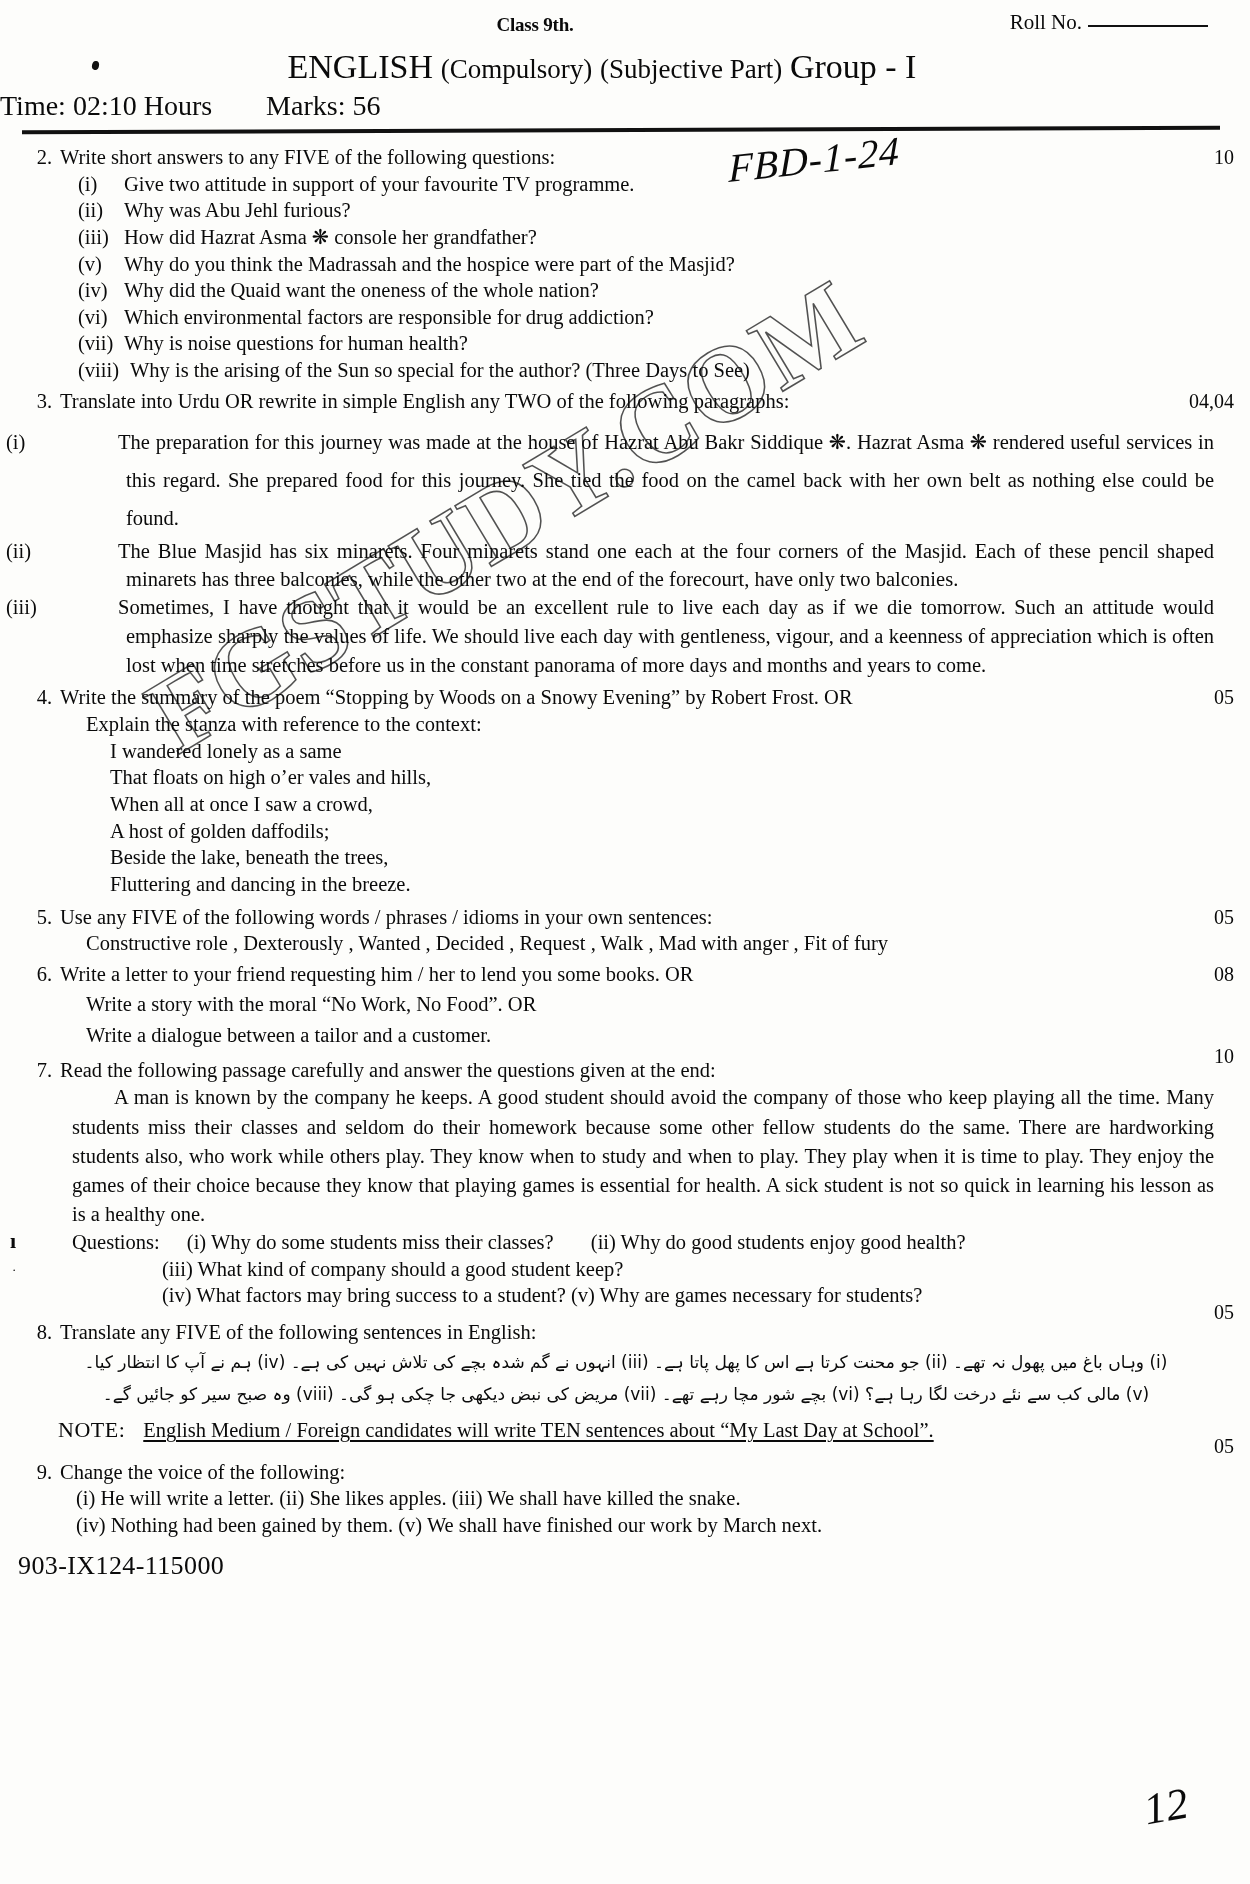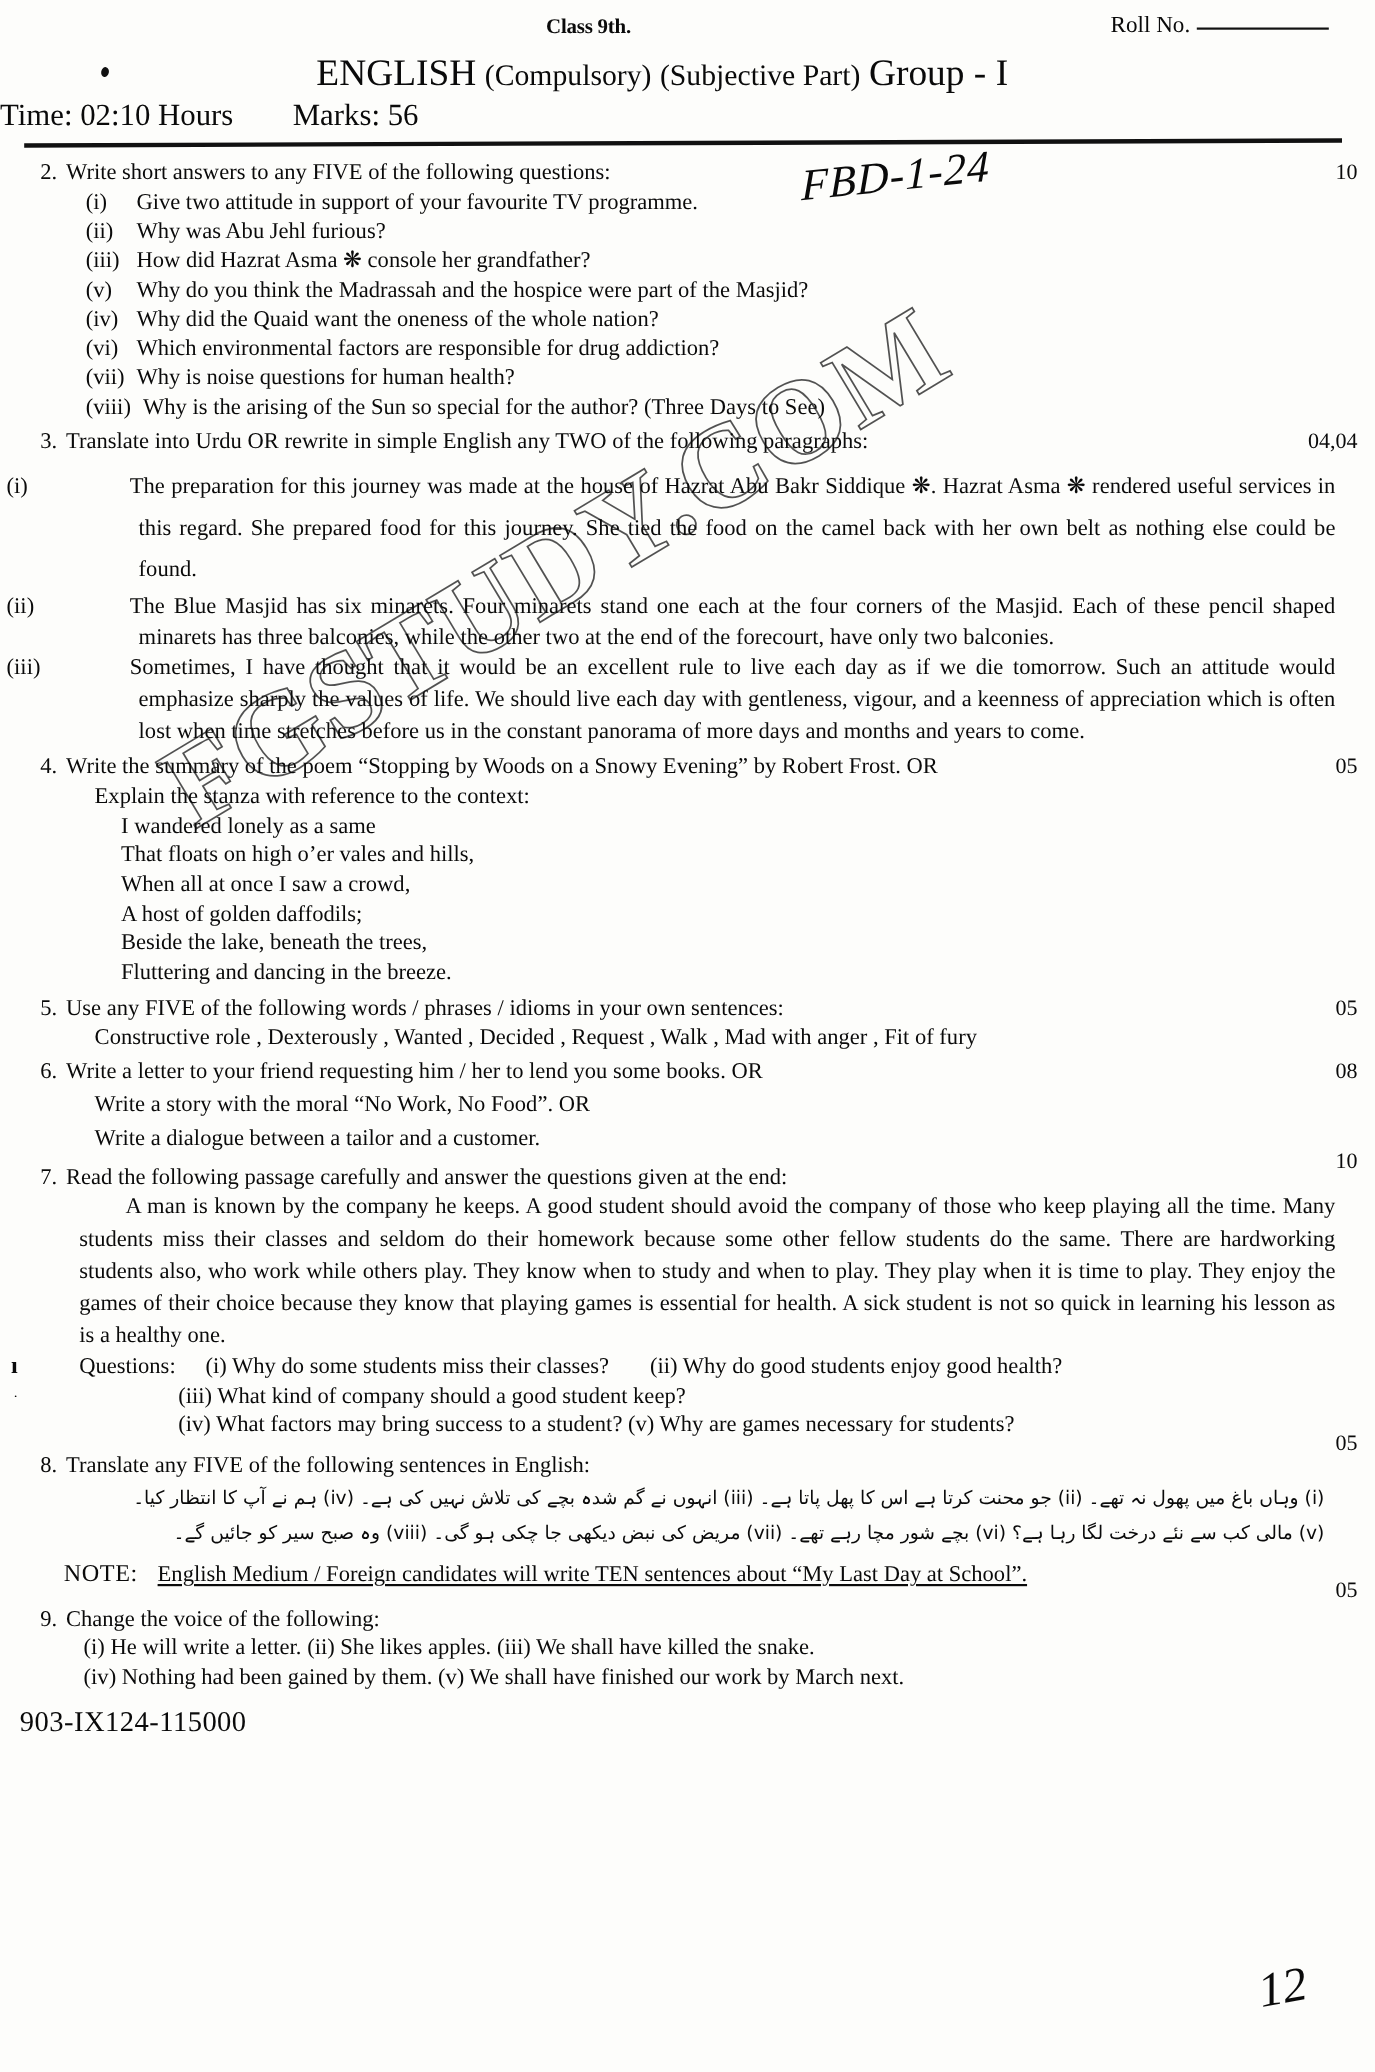--- a/index.html
+++ b/index.html
@@ -161,21 +161,21 @@
   }
   .poemline {
     display: block;
     padding-left: 92px;
   }
   .indent-sm { padding-left: 68px; display:block; }
   .pass { display:block; padding-left: 54px; text-align: justify; text-align-last:left;}
   .pass-first { text-indent: 42px; }
   .urdu {
     direction: rtl;
-    text-align: right;
+    text-align: center;
     font-family: "DejaVu Sans", sans-serif;
     font-size: 17px;
     line-height: 1.9;
     padding-left: 30px;
     padding-right: 10px;
     display: block;
   }
   .note {
     display: block;
     margin-top: 6px;

